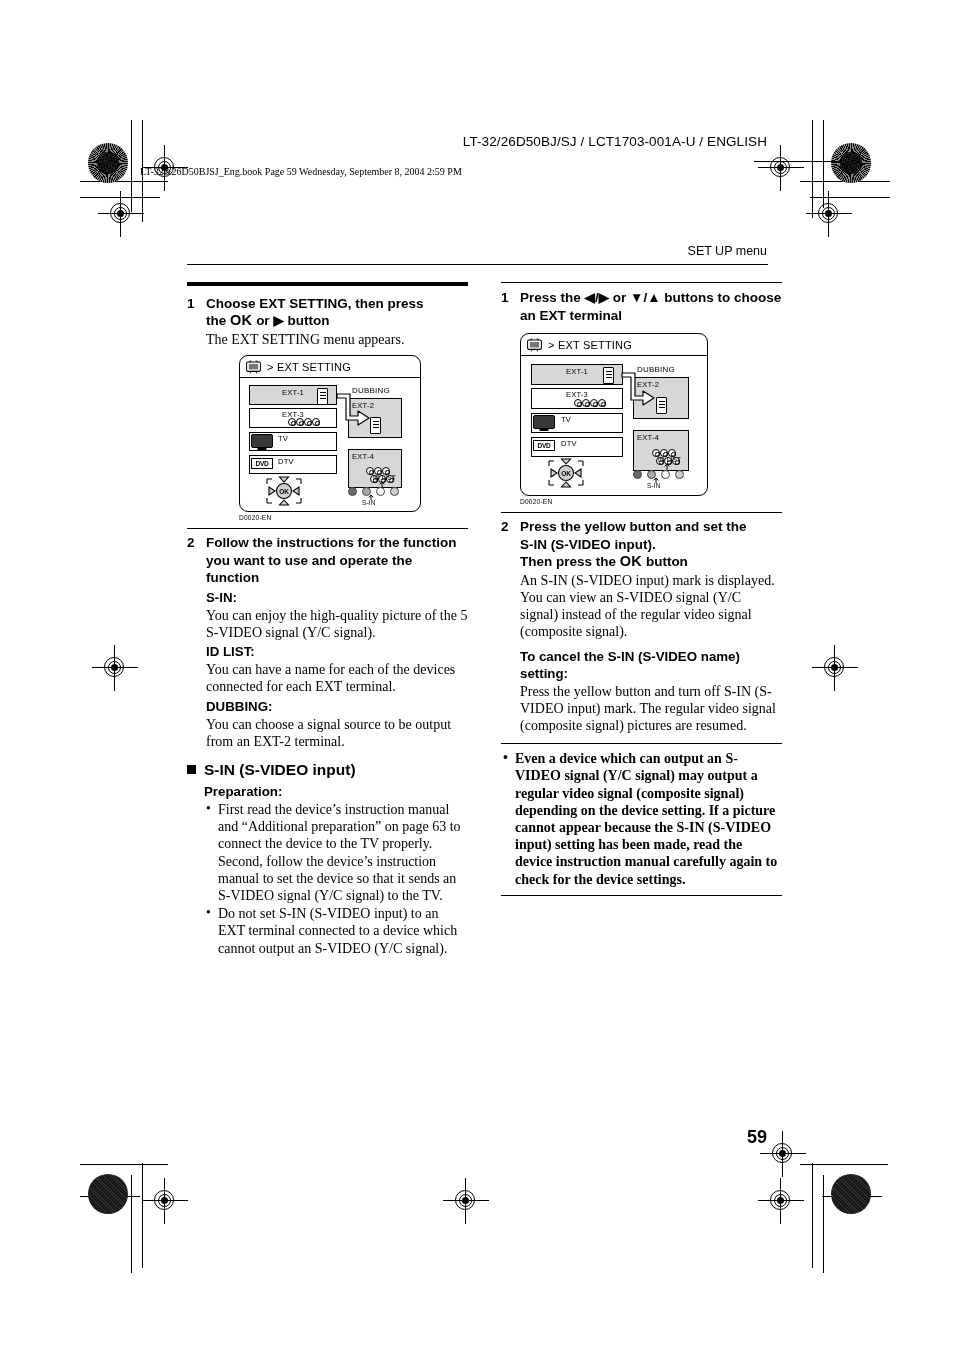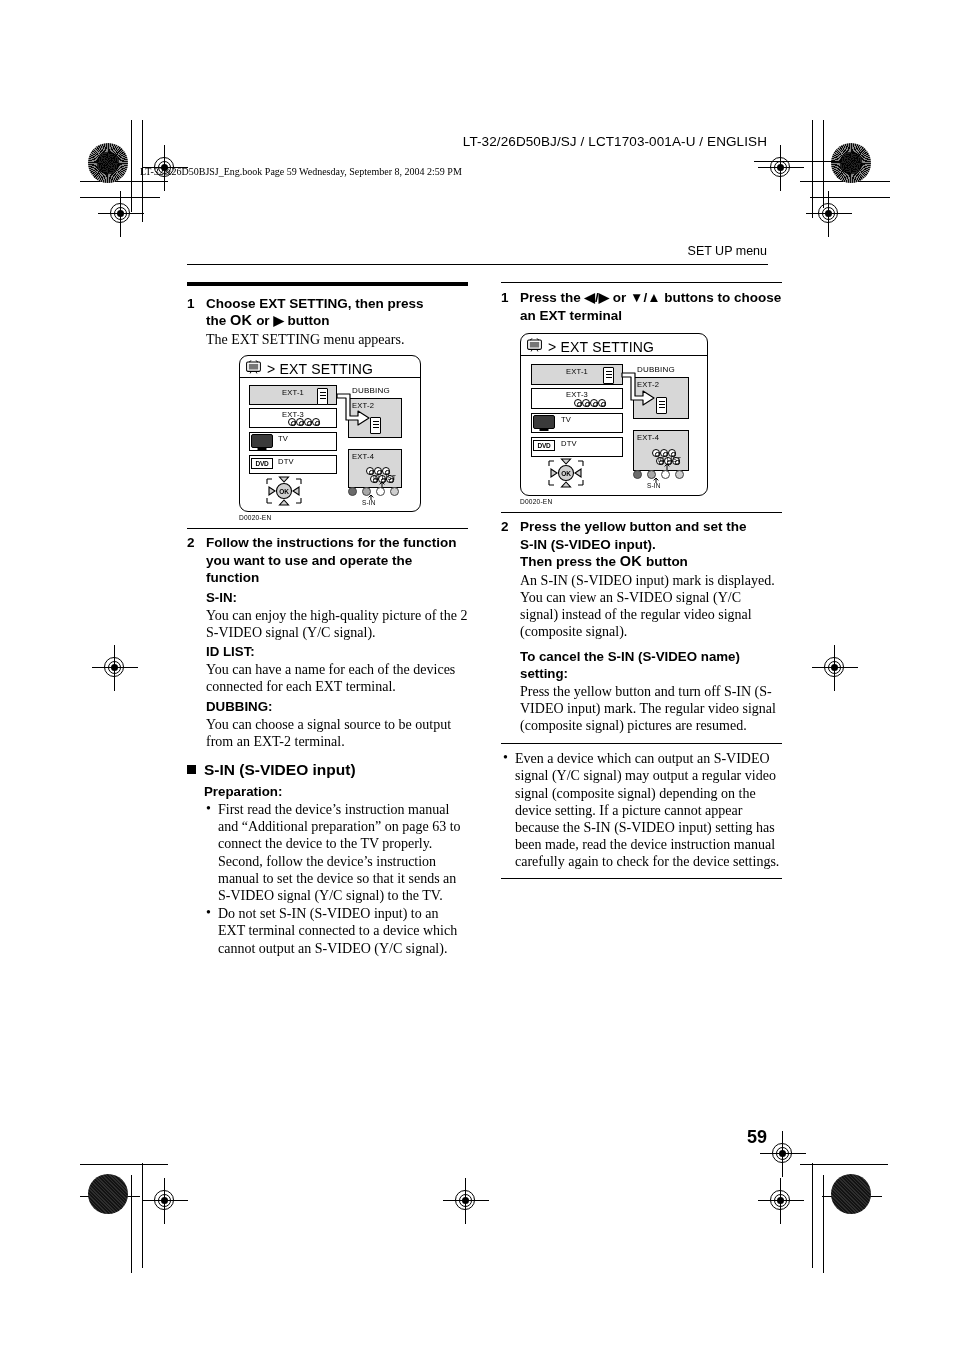--- a/index.html
+++ b/index.html
@@ -76,21 +76,21 @@
 
   .note-block{margin-top:9px;}
   .note-rule{height:1.1px;background:#000;width:100%;margin-bottom:6px;}
 
   
   .osd-wrap{position:relative;margin:7px 0 0 33px;}
   .osd{position:relative;width:182px;height:157px;border:1.4px solid #000;border-radius:9px;
      background:#fff;box-sizing:border-box;font-family:"Liberation Sans",sans-serif;overflow:hidden;}
   .osd-titlebar{position:absolute;left:0;top:0;width:100%;height:22px;border-bottom:1.2px solid #000;box-sizing:border-box;}
   .osd-ticon{position:absolute;left:6px;top:3.5px;width:15px;height:14px;}
-  .osd-ttl{position:absolute;left:27px;top:5px;font-size:14px;letter-spacing:.2px;}
+  .osd-ttl{position:absolute;left:27px;top:5px;font-size:11px;letter-spacing:.2px;}
 
   .osd-box{position:absolute;border:1.1px solid #000;box-sizing:border-box;}
   .osd-box.fill{background:#d7d7d7;}
   .osd-box.white{background:#fff;}
   .osd-lbl{position:absolute;font-size:7.6px;letter-spacing:.2px;}
   .osd-lbl.ctr{width:100%;text-align:center;}
 
   .tvicon{position:absolute;width:22px;height:14px;background:#3a3a3a;border:1.1px solid #000;box-sizing:border-box;border-radius:2px;}
   .tvicon:after{content:"";position:absolute;left:50%;bottom:-3px;transform:translateX(-50%);width:9px;height:2px;background:#000;}
   .dtvicon{position:absolute;width:22px;height:11px;background:#fff;border:1.2px solid #000;box-sizing:border-box;
@@ -345,21 +345,21 @@
 
     <div class="thin-rule" style="margin-top:7px;"></div>
 
     <div class="step" style="margin-top:5px;">
       <div class="step-num">2</div>
       <div class="step-body">
         <div class="step-title">Follow the instructions for the function you want to use and operate the function</div>
 
         <div>
           <div class="sub-head">S-IN:</div>
-          <div class="body-text">You can enjoy the high-quality picture of the 2 S-VIDEO signal (Y/C signal).</div>
+          <div class="body-text">You can enjoy the high-quality picture of the 5 S-VIDEO signal (Y/C signal).</div>
         </div>
         <div>
           <div class="sub-head">ID LIST:</div>
           <div class="body-text">You can have a name for each of the devices connected for each EXT terminal.</div>
         </div>
         <div>
           <div class="sub-head">DUBBING:</div>
           <div class="body-text">You can choose a signal source to be output from an EXT-2 terminal.</div>
         </div>
       </div>
@@ -503,21 +503,21 @@
         <div class="body-text">An S-IN (S-VIDEO input) mark is displayed. You can view an S-VIDEO signal (Y/C signal) instead of the regular video signal (composite signal).</div>
 
         <div class="sub-head" style="margin-top:7px;">To cancel the S-IN (S-VIDEO name) setting:</div>
         <div class="body-text">Press the yellow button and turn off S-IN (S-VIDEO input) mark. The regular video signal (composite signal) pictures are resumed.</div>
       </div>
     </div>
 
     <div class="note-block">
       <div class="note-rule"></div>
       <ul class="bullets">
-        <li style="margin-top:3px;">Even a device which can output an S-VIDEO signal (Y/C signal) may output a regular video signal (composite signal) depending on the device setting. If a picture cannot appear because the S-IN (S-VIDEO input) setting has been made, read the device instruction manual carefully again to check for the device settings.</li>
+        <li style="margin-top:3px;font-weight:bold;">Even a device which can output an S-VIDEO signal (Y/C signal) may output a regular video signal (composite signal) depending on the device setting. If a picture cannot appear because the S-IN (S-VIDEO input) setting has been made, read the device instruction manual carefully again to check for the device settings.</li>
       </ul>
       <div class="note-rule" style="margin-top:7px;margin-bottom:0;"></div>
     </div>
   </div>
 
   <div class="pageno">59</div>
 
 </div>
 
 </body></html>

